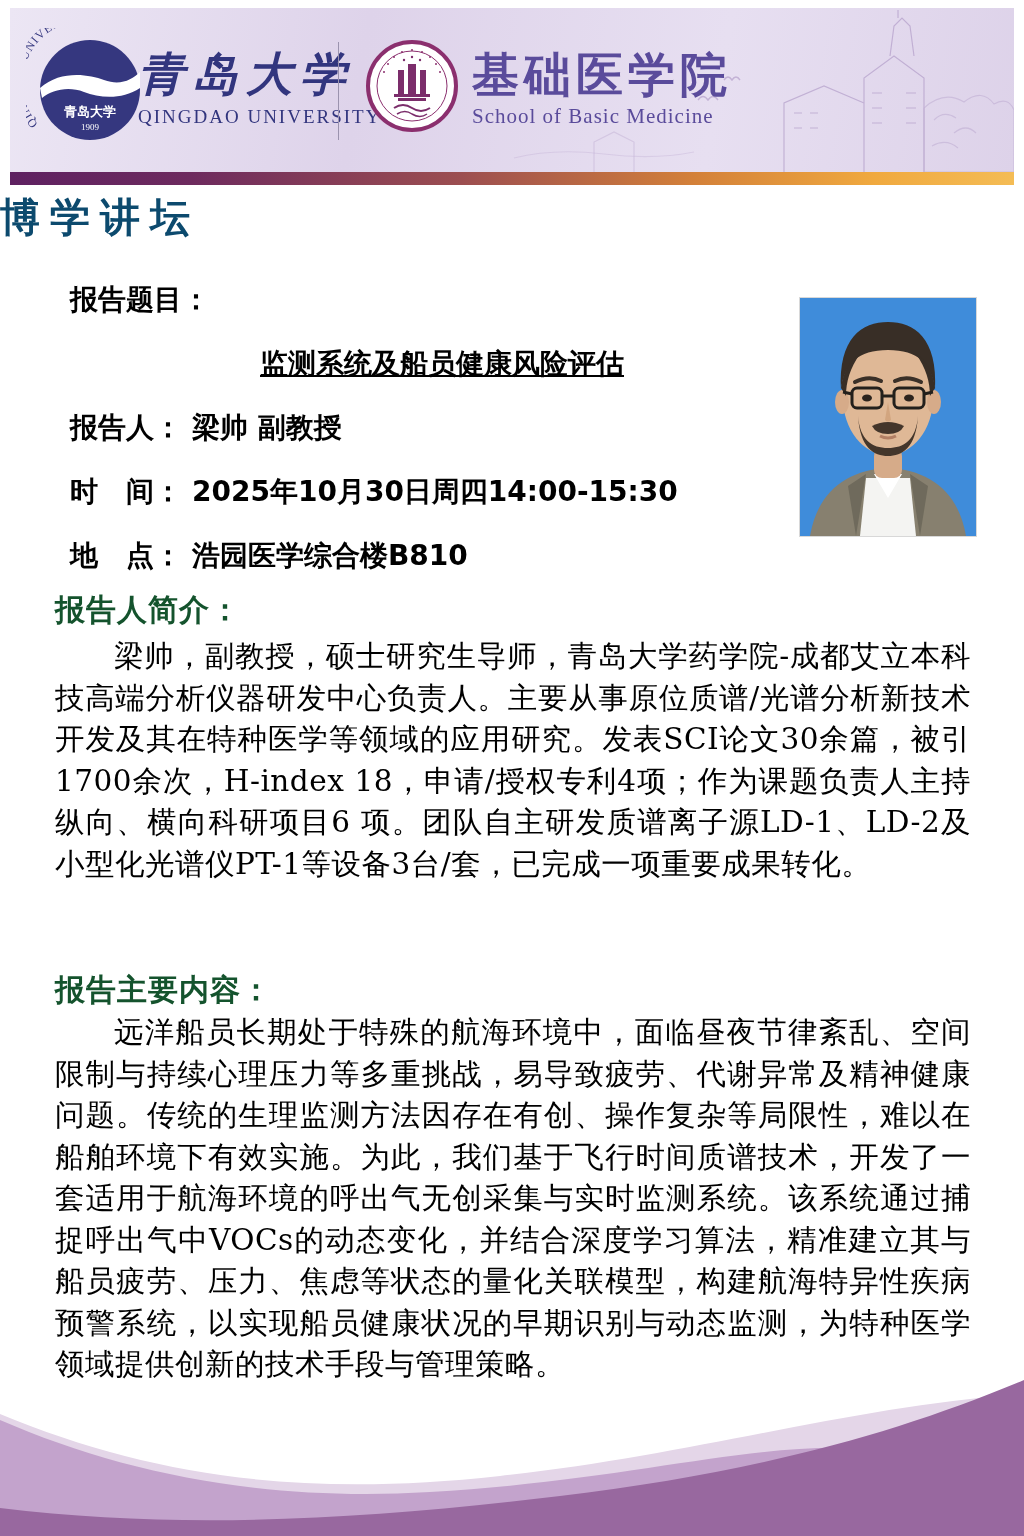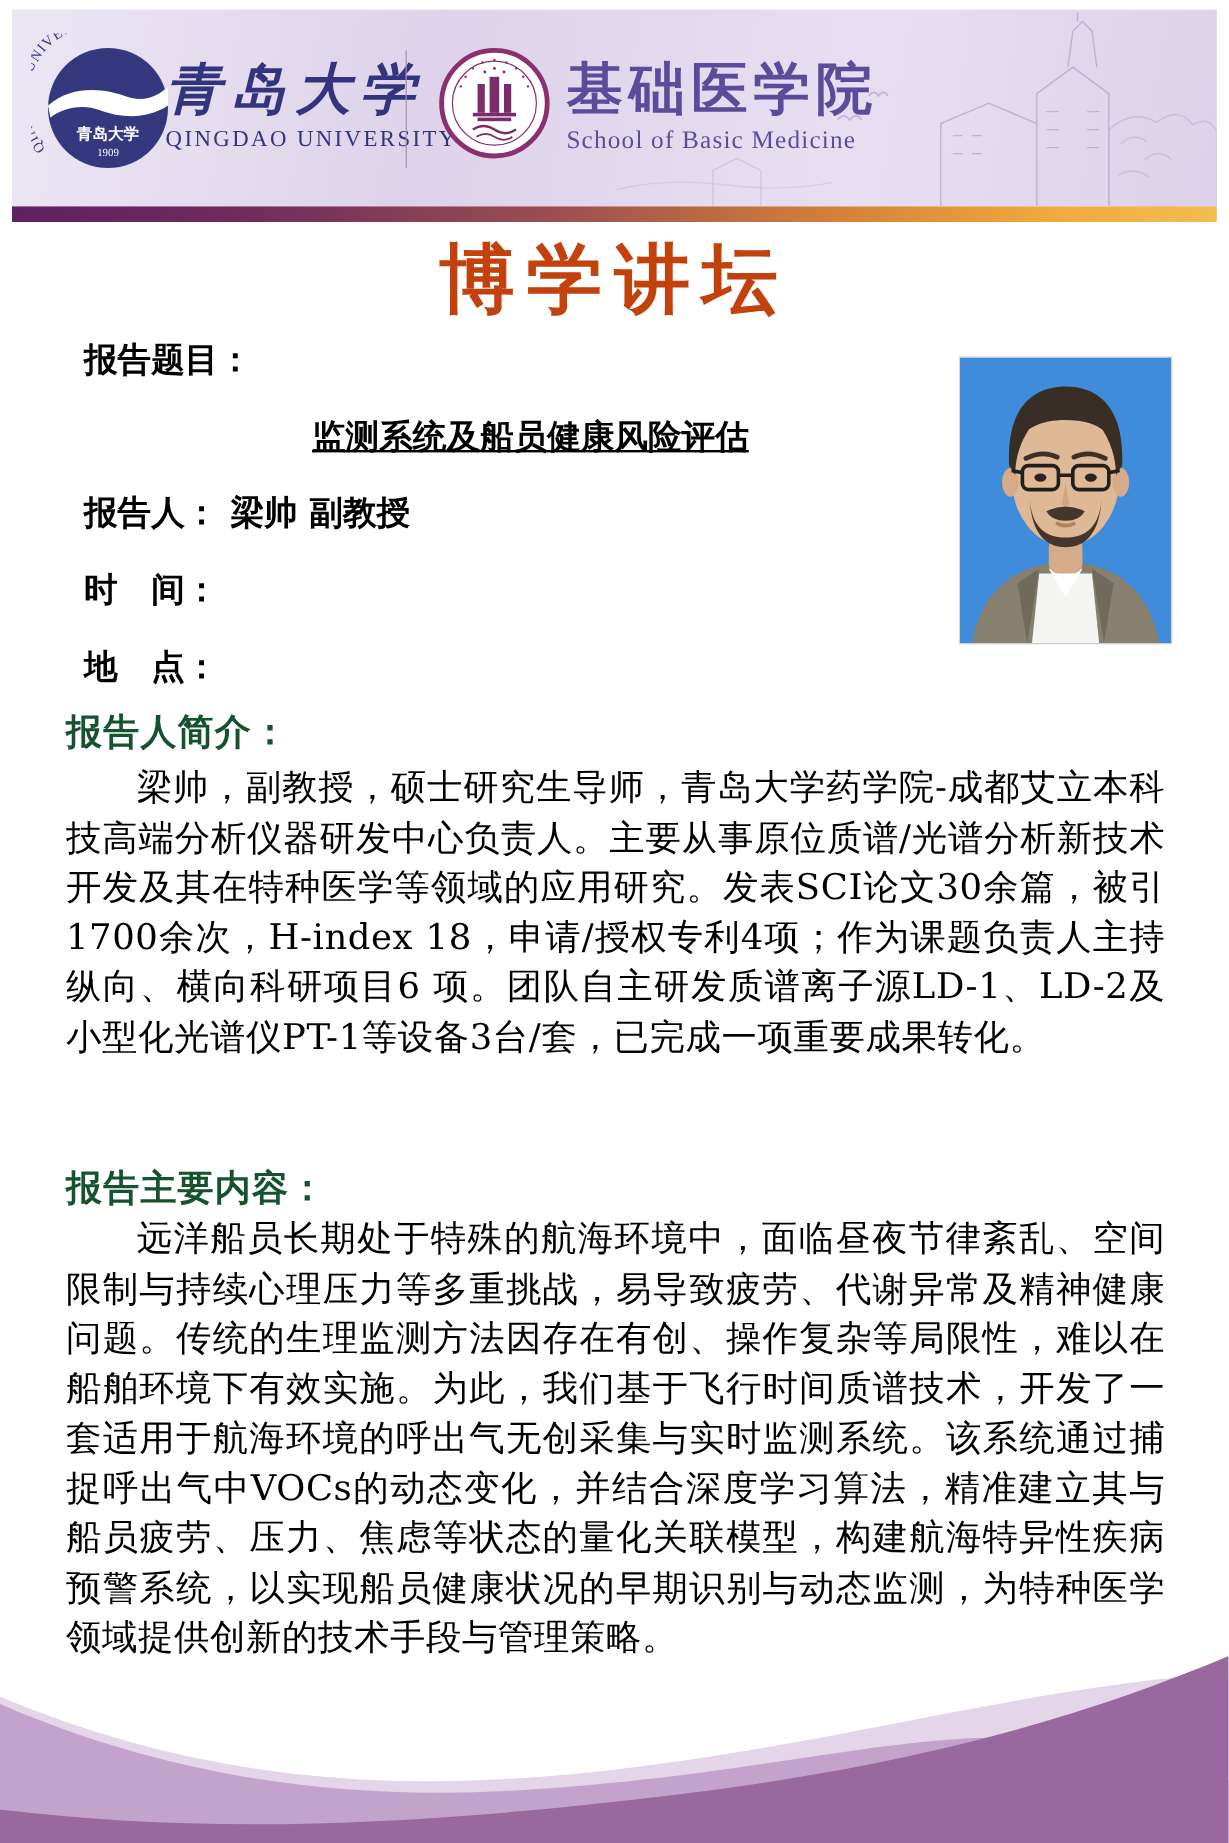--- a/index.html
+++ b/index.html
@@ -16,22 +16,22 @@
   .qu-name .en{font-family:"Liberation Serif", serif;font-size:19px;letter-spacing:2px;margin-top:6px;}
   .logo-divider{position:absolute;left:328px;top:34px;width:1px;height:98px;background:#9b93ae;}
   .school-emblem{position:absolute;left:352px;top:26px;width:100px;height:104px;}
   .school-name{position:absolute;left:462px;top:40px;color:#5a4b9b;}
   .school-name .zh{font-size:47px;font-weight:bold;letter-spacing:5px;line-height:54px;font-family:"DejaVu Sans", sans-serif;text-align:center;}
   .school-name .en{font-family:"Liberation Serif", serif;font-size:21px;margin-top:2px;letter-spacing:1px;}
   .gradient-bar{position:absolute;left:10px;top:172px;width:1004px;height:13px;
     background:linear-gradient(to right,#5e2161 0%,#6d2a5e 18%,#9c4e50 45%,#d38039 68%,#f0a93f 86%,#f4bc55 100%);}
 
   
-  .poster-title{position:absolute;left:0;top:190px;width:1024px;text-align:center;
-    font-size:63px;font-weight:bold;color:#c2410c;letter-spacing:10px;}
+  .poster-title{position:absolute;left:0;top:190px;width:1024px;text-align:left;
+    font-size:40px;font-weight:bold;color:#0c4a6e;letter-spacing:10px;}
 
   
   .info-block{position:absolute;left:70px;top:280px;width:720px;font-size:28px;font-weight:bold;color:#000000;}
   .info-row{display:flex;align-items:flex-start;line-height:40px;margin-bottom:24px;white-space:nowrap;}
   .info-row .label{flex:none;}
   .info-row .value{margin-left:10px;}
   .topic-line2{padding-left:190px;line-height:40px;margin-bottom:24px;text-decoration:underline;}
   .time-value,.loc-value{font-family:"DejaVu Sans", sans-serif;font-weight:bold;}
 
   
@@ -133,23 +133,25 @@
     <div class="info-row">
       <span class="label">报告题目：</span>
     </div>
     <div class="topic-line2">监测系统及船员健康风险评估</div>
     <div class="info-row">
       <span class="label">报告人：</span>
       <span class="value">梁帅 副教授</span>
     </div>
     <div class="info-row">
       <span class="label">时　间：</span>
+      <span class="value time-value">2025年10月30日周四14:00-15:30</span>
     </div>
     <div class="info-row">
       <span class="label">地　点：</span>
+      <span class="value loc-value">浩园医学综合楼B810</span>
     </div>
   </div>
 
   <svg class="photo" viewBox="0 0 176 238">
     <rect width="176" height="238" fill="#3f8cda"></rect>
 
     <path d="M10 238 C18 192 48 172 88 170 C128 172 158 192 166 238 Z" fill="#87806f"></path>
 
     <path d="M60 238 L66 180 H110 L116 238 Z" fill="#f4f4f2"></path>
     <path d="M74 176 L88 200 L102 176 Z" fill="#ffffff"></path>

